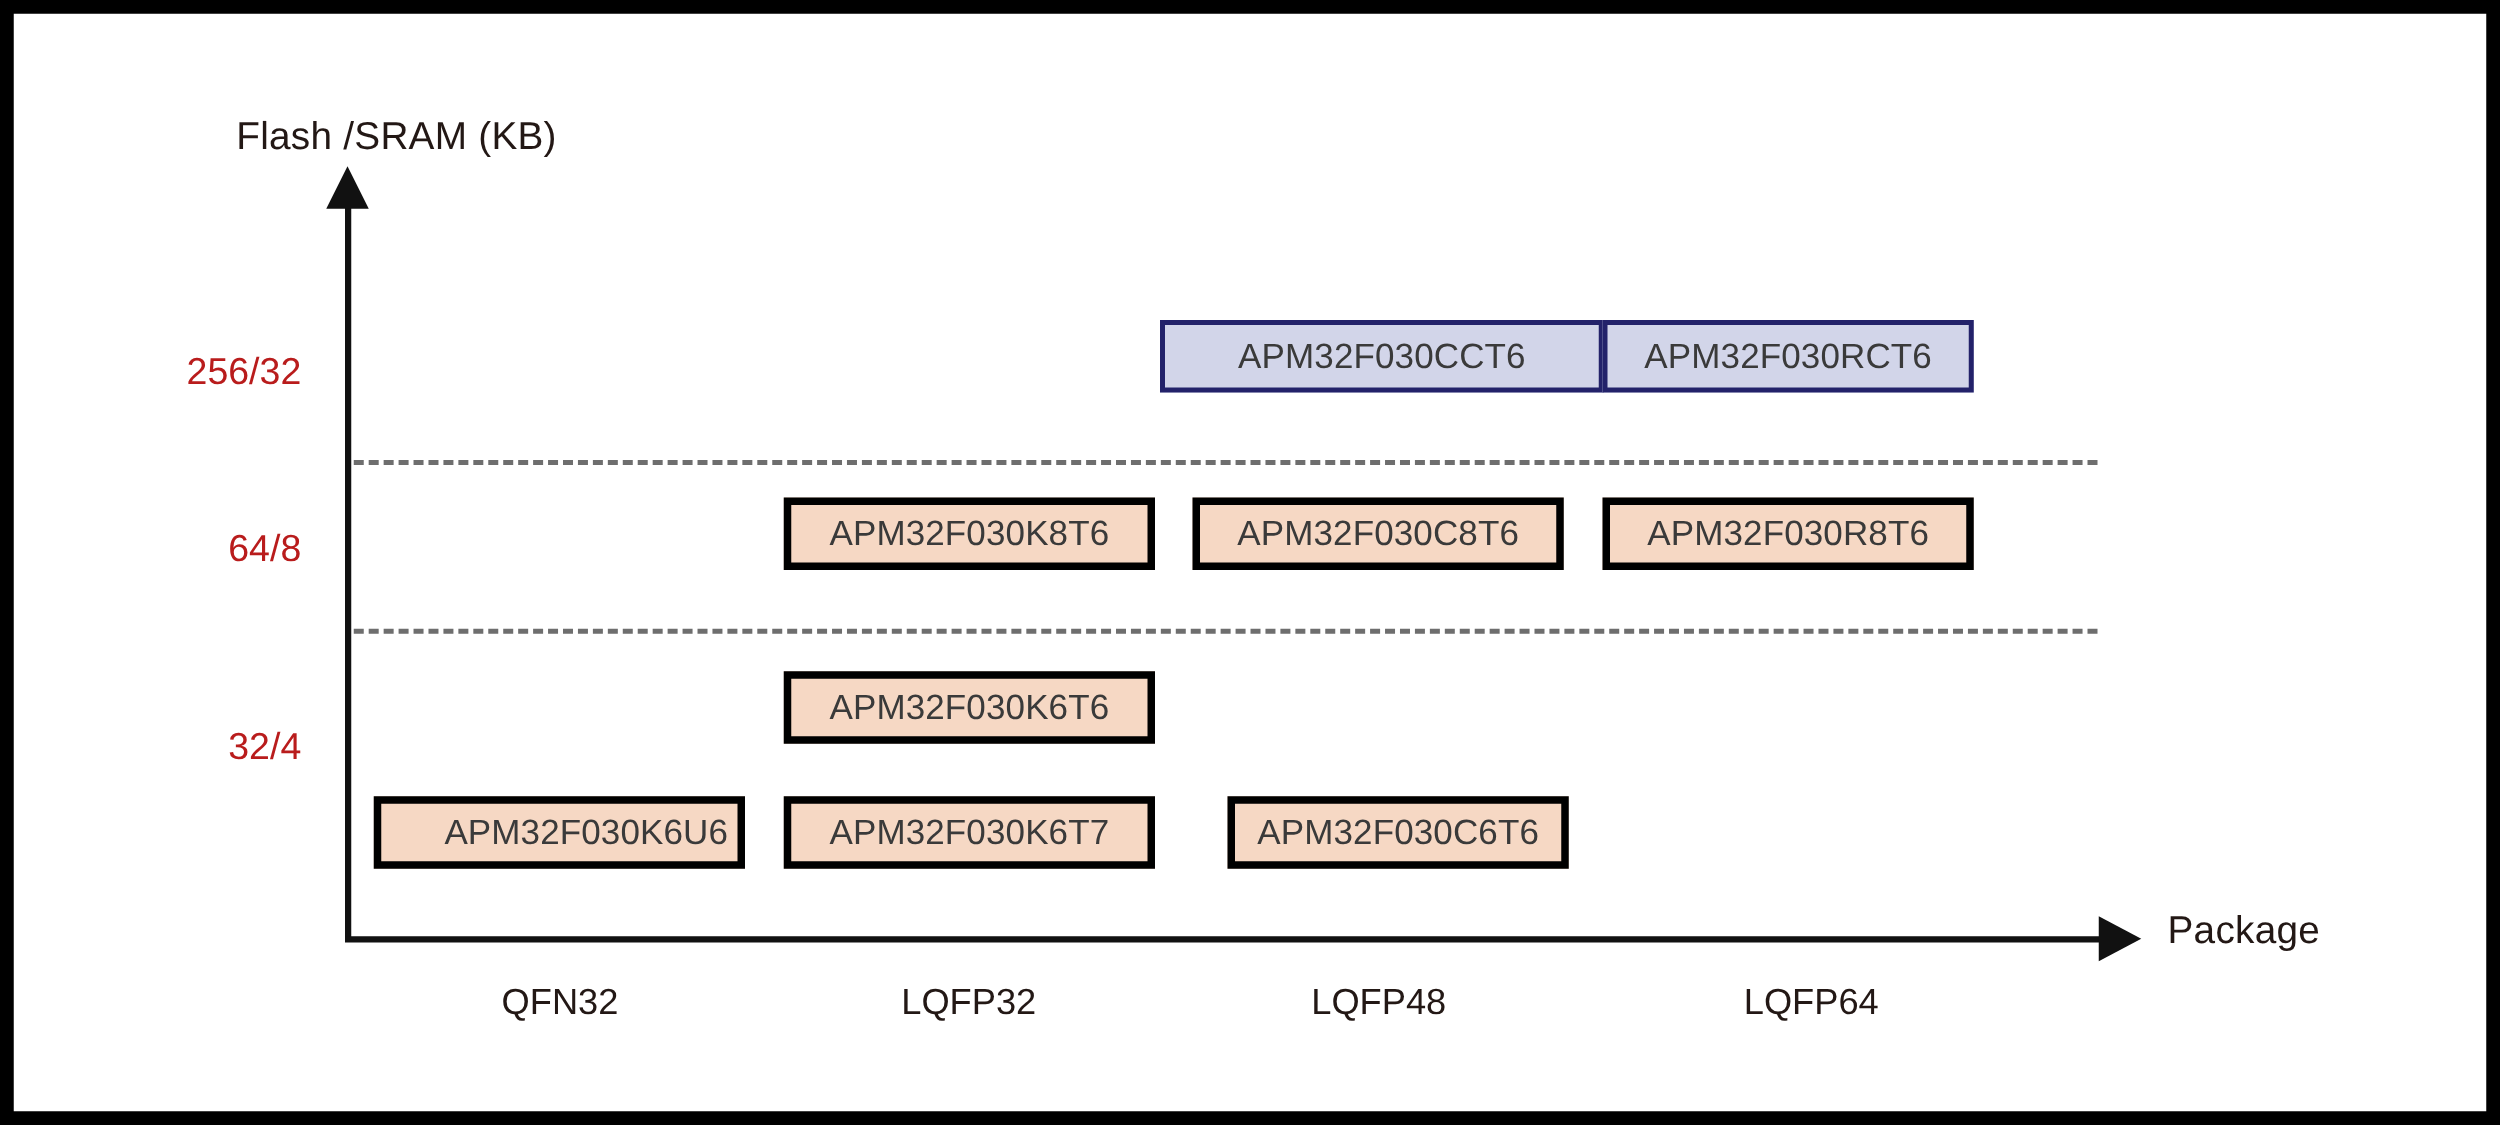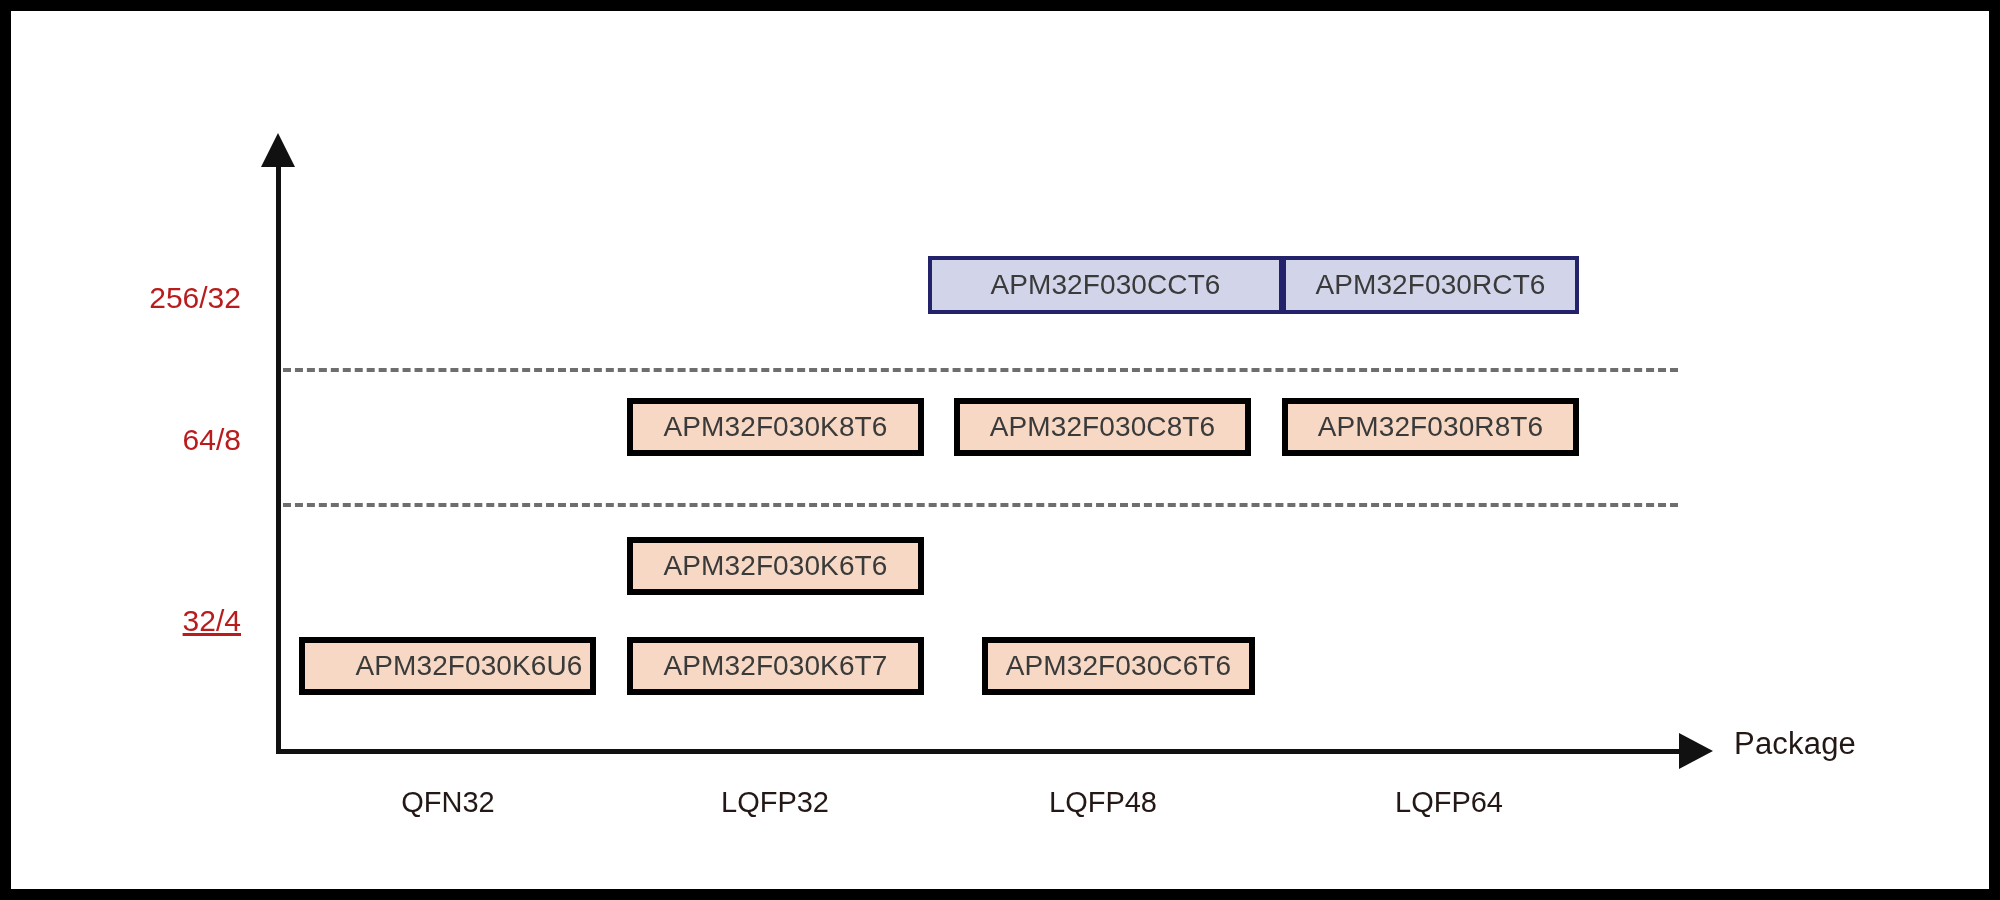--- a/index.html
+++ b/index.html
@@ -146,28 +146,29 @@
 <body>
 
 <div id="frame">
   <div id="canvas">
 
     <div class="axis-line-v"></div>
     <div class="axis-arrow-v"></div>
     <div class="axis-line-h"></div>
     <div class="axis-arrow-h"></div>
 
+    <div class="axis-title-y">Flash /SRAM (KB)</div>
     <div class="axis-title-x">Package</div>
 
     <div class="divider" style="top:357px;"></div>
     <div class="divider" style="top:492px;"></div>
 
     <div class="ytick" style="top:270px;">256/32</div>
     <div class="ytick" style="top:412px;">64/8</div>
-    <div class="ytick" style="top:593px;text-decoration:underline;">32/4</div>
+    <div class="ytick" style="top:570px;">32/4</div>
 
     <div class="xtick" style="left:437px;">QFN32</div>
     <div class="xtick" style="left:764px;">LQFP32</div>
     <div class="xtick" style="left:1092px;">LQFP48</div>
     <div class="xtick" style="left:1420px;margin-left:18px;">LQFP64</div>
 
     <div class="part-box periwinkle" style="left:917px; top:245px; width:355px;">
       <span>APM32F030CCT6</span>
     </div>
     <div class="part-box periwinkle" style="left:1271px; top:245px; width:297px;">

